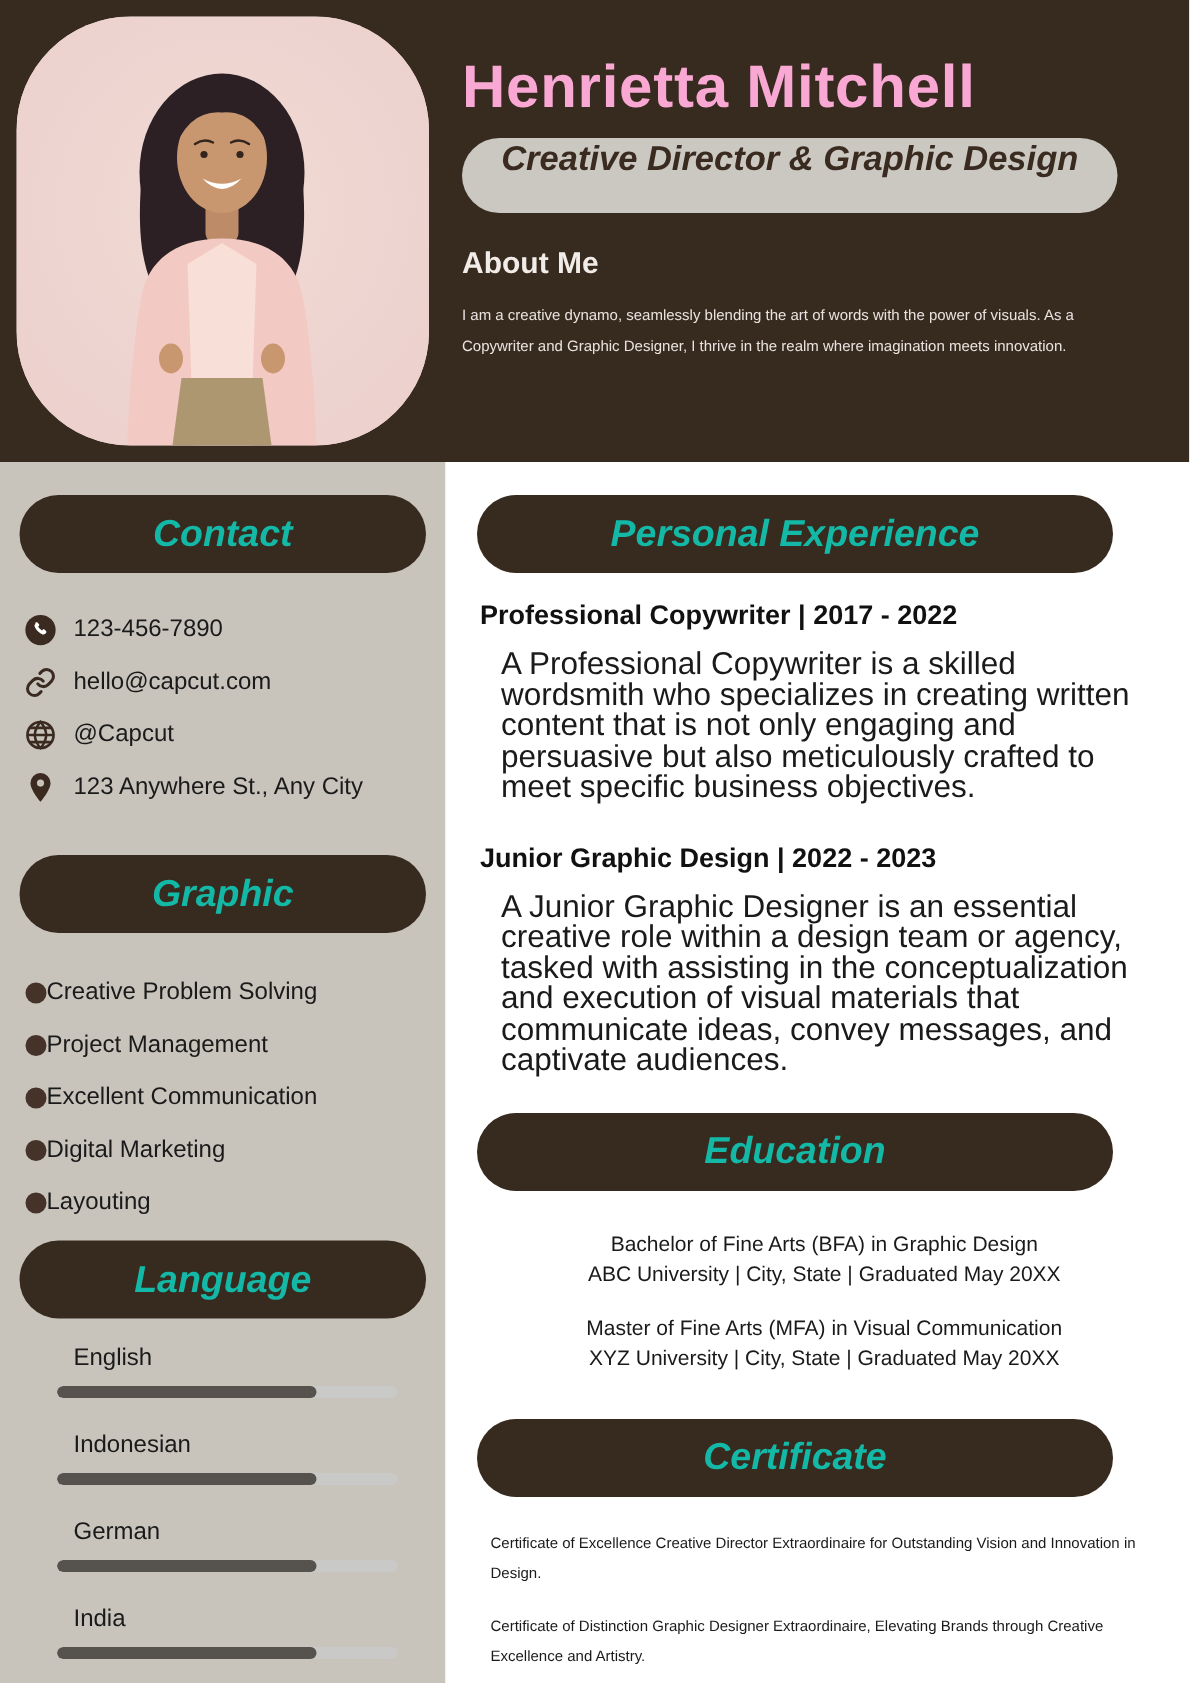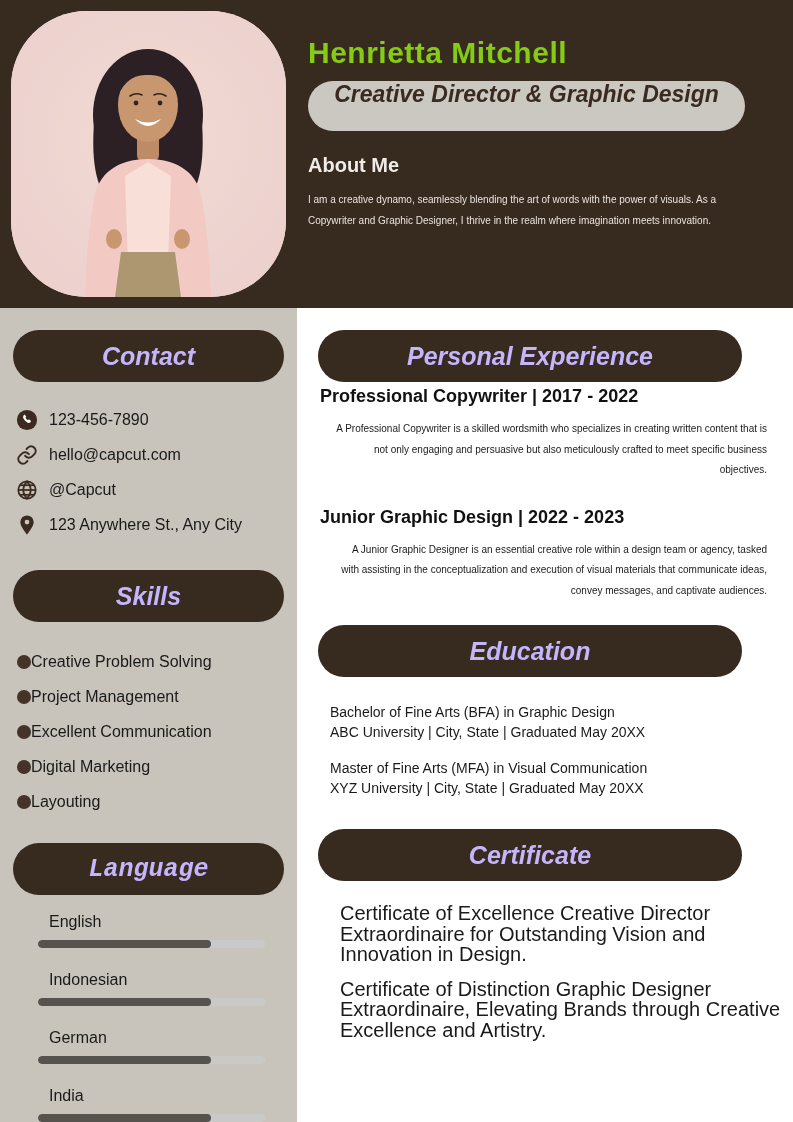--- a/index.html
+++ b/index.html
@@ -11,73 +11,73 @@
   }
   
   .header { position:absolute; top:0; left:0; width:793px; height:308px; background:#372A1F; }
   .photo-card {
     position:absolute; top:11px; left:11px; width:275px; height:286px;
     border-radius:76px; overflow:hidden; background:#EFD8D3;
   }
   .photo-card svg { display:block; width:100%; height:100%; }
   .header-content { position:absolute; left:308px; top:0; width:462px; }
   .person-name {
-    margin-top:36px; font-size:30px; font-weight:bold; color:#84cc16; letter-spacing:0.5px;
+    margin-top:36px; font-size:40px; font-weight:bold; color:#f9a8d4; letter-spacing:0.5px;
   }
   .role-pill {
     margin-top:11px; width:437px; height:50px; background:#CBC7C1; border-radius:25px;
     display:flex; align-items:flex-start; justify-content:center;
   }
   .role-pill span { font-size:23px; font-weight:bold; font-style:italic; color:#3A2B21; }
   .about-heading { margin-top:23px; font-size:20px; font-weight:bold; color:#F2ECE8; }
   .about-text { margin-top:13px; width:448px; font-size:10px; line-height:20.5px; color:#EAE3DF; }
 
   
   .body-row { position:absolute; top:308px; left:0; width:793px; height:814px; display:flex; }
   .sidebar { width:297px; height:814px; background:#C8C4BC; padding:22px 13px 0 13px; flex-shrink:0; }
   .main { flex:1; background:#ffffff; padding:22px 26px 0 21px; }
 
   .section-pill {
     height:52px; border-radius:26px; background:#372A1F;
     display:flex; align-items:center; justify-content:center;
   }
-  .section-pill span { font-size:25px; font-weight:bold; font-style:italic; color:#c4b5fd; }
+  .section-pill span { font-size:25px; font-weight:bold; font-style:italic; color:#14b8a6; }
   .sidebar .section-pill { width:271px; }
   .main .section-pill { width:424px; }
 
   
   .contact-list { margin-top:20px; margin-left:2px; }
   .contact-row { display:flex; align-items:center; height:35px;text-align:right; }
   .contact-icon { width:24px; height:24px; flex-shrink:0; display:flex; align-items:center; justify-content:center; }
   .contact-row span.txt { margin-left:10px; font-size:16px; color:#1a1a1a; }
 
   
   .skills-pill { margin-top:28px; }
   .skills-list { margin-top:22px; margin-left:4px; }
   .skill-row { display:flex; align-items:center; height:35px; }
   .skill-bullet { width:14px; height:14px; border-radius:50%; background:#45332A; flex-shrink:0; }
   .skill-row span.txt { margin-left:0; font-size:16px; color:#1a1a1a; }
 
   
-  .language-pill { margin-top:24px;font-family:Liberation Mono, monospace; }
+  .language-pill { margin-top:8px; }
   .language-list { margin-top:18px; margin-left:25px; }
   .language-block { margin-bottom:23px; }
   .language-label { font-size:16px; color:#1a1a1a;margin-left:11px; }
   .language-bar { margin-top:9px; width:227px; height:8px; border-radius:4px; background:#C9C9C7; overflow:hidden; }
   .language-fill { height:100%; border-radius:4px; background:#56534E; }
 
   
-  .entry-title { margin-top:4px; margin-left:2px; font-size:18px; font-weight:bold; color:#111111; }
+  .entry-title { margin-top:18px; margin-left:2px; font-size:18px; font-weight:bold; color:#111111; }
   .entry-title.second { margin-top:26px; }
-  .entry-body { margin-top:12px; margin-left:16px; width:433px; font-size:10px; line-height:20.5px; color:#1a1a1a;text-align:right; }
+  .entry-body { margin-top:12px; margin-left:16px; width:433px; font-size:21px; line-height:20.5px; color:#1a1a1a; }
   .education-pill { margin-top:24px; }
-  .edu-entry { margin-top:25px; margin-left:12px; font-size:14px; line-height:20px; color:#1a1a1a; }
+  .edu-entry { margin-top:25px; margin-left:12px; font-size:14px; line-height:20px; color:#1a1a1a;text-align:center; }
   .edu-entry.second { margin-top:16px; }
   .certificate-pill { margin-top:31px; }
-  .cert-entry { margin-top:22px; margin-left:22px; width:442px; font-size:20px; line-height:20.5px; color:#1a1a1a; }
+  .cert-entry { margin-top:22px; margin-left:9px; width:442px; font-size:10px; line-height:20.5px; color:#1a1a1a; }
   .cert-entry.second { margin-top:14px; }
 </style>
 </head>
 <body>
 
 <div class="page">
 
   <div class="header">
     <div class="photo-card">
       <svg viewBox="0 0 275 286">
@@ -171,21 +171,21 @@
             <svg width="22" height="22" viewBox="0 0 24 24">
               <path d="M12 1.5a7.3 7.3 0 0 0-7.3 7.3c0 5.3 7.3 13.7 7.3 13.7s7.3-8.4 7.3-13.7A7.3 7.3 0 0 0 12 1.5z" fill="#3A2A20"></path>
               <circle cx="12" cy="8.8" r="2.6" fill="#C8C4BC"></circle>
             </svg>
           </span>
           <span class="txt">123 Anywhere St., Any City</span>
         </div>
       </div>
 
       <div class="section-pill skills-pill">
-        <span>Skills</span>
+        <span>Graphic</span>
       </div>
 
       <div class="skills-list">
         <div class="skill-row">
           <span class="skill-bullet"></span>
           <span class="txt">Creative Problem Solving</span>
         </div>
         <div class="skill-row">
           <span class="skill-bullet"></span>
           <span class="txt">Project Management</span>

